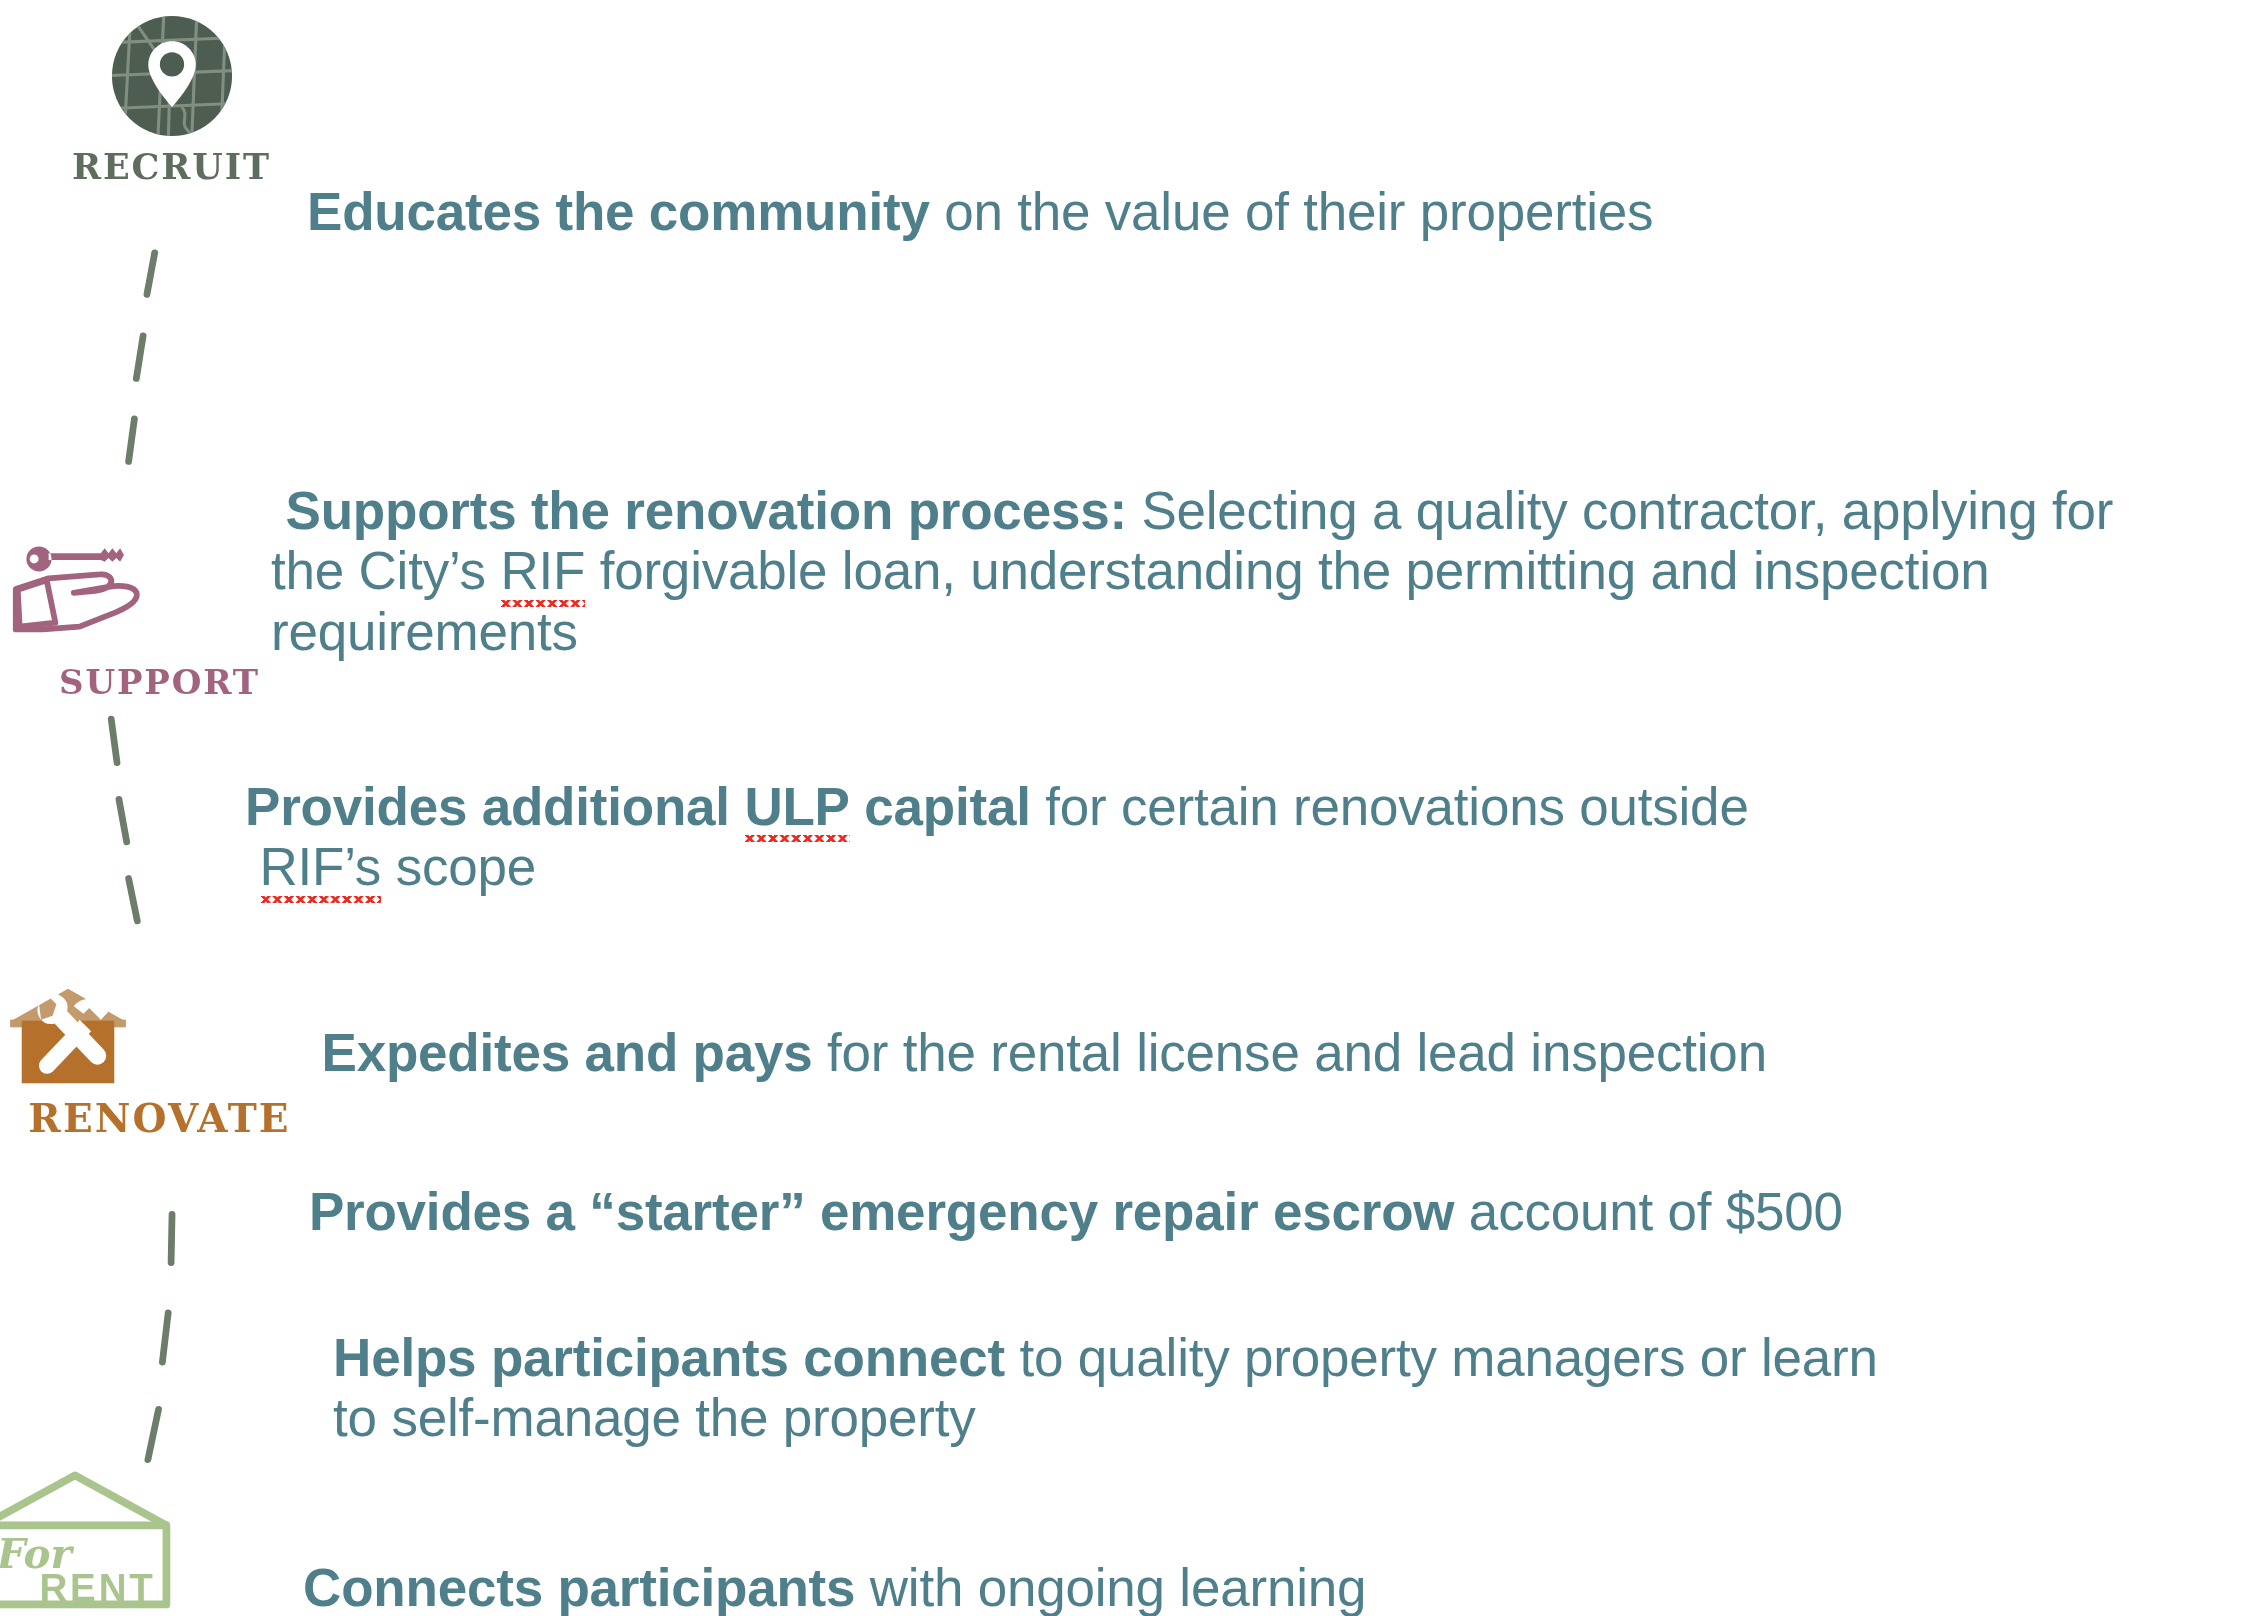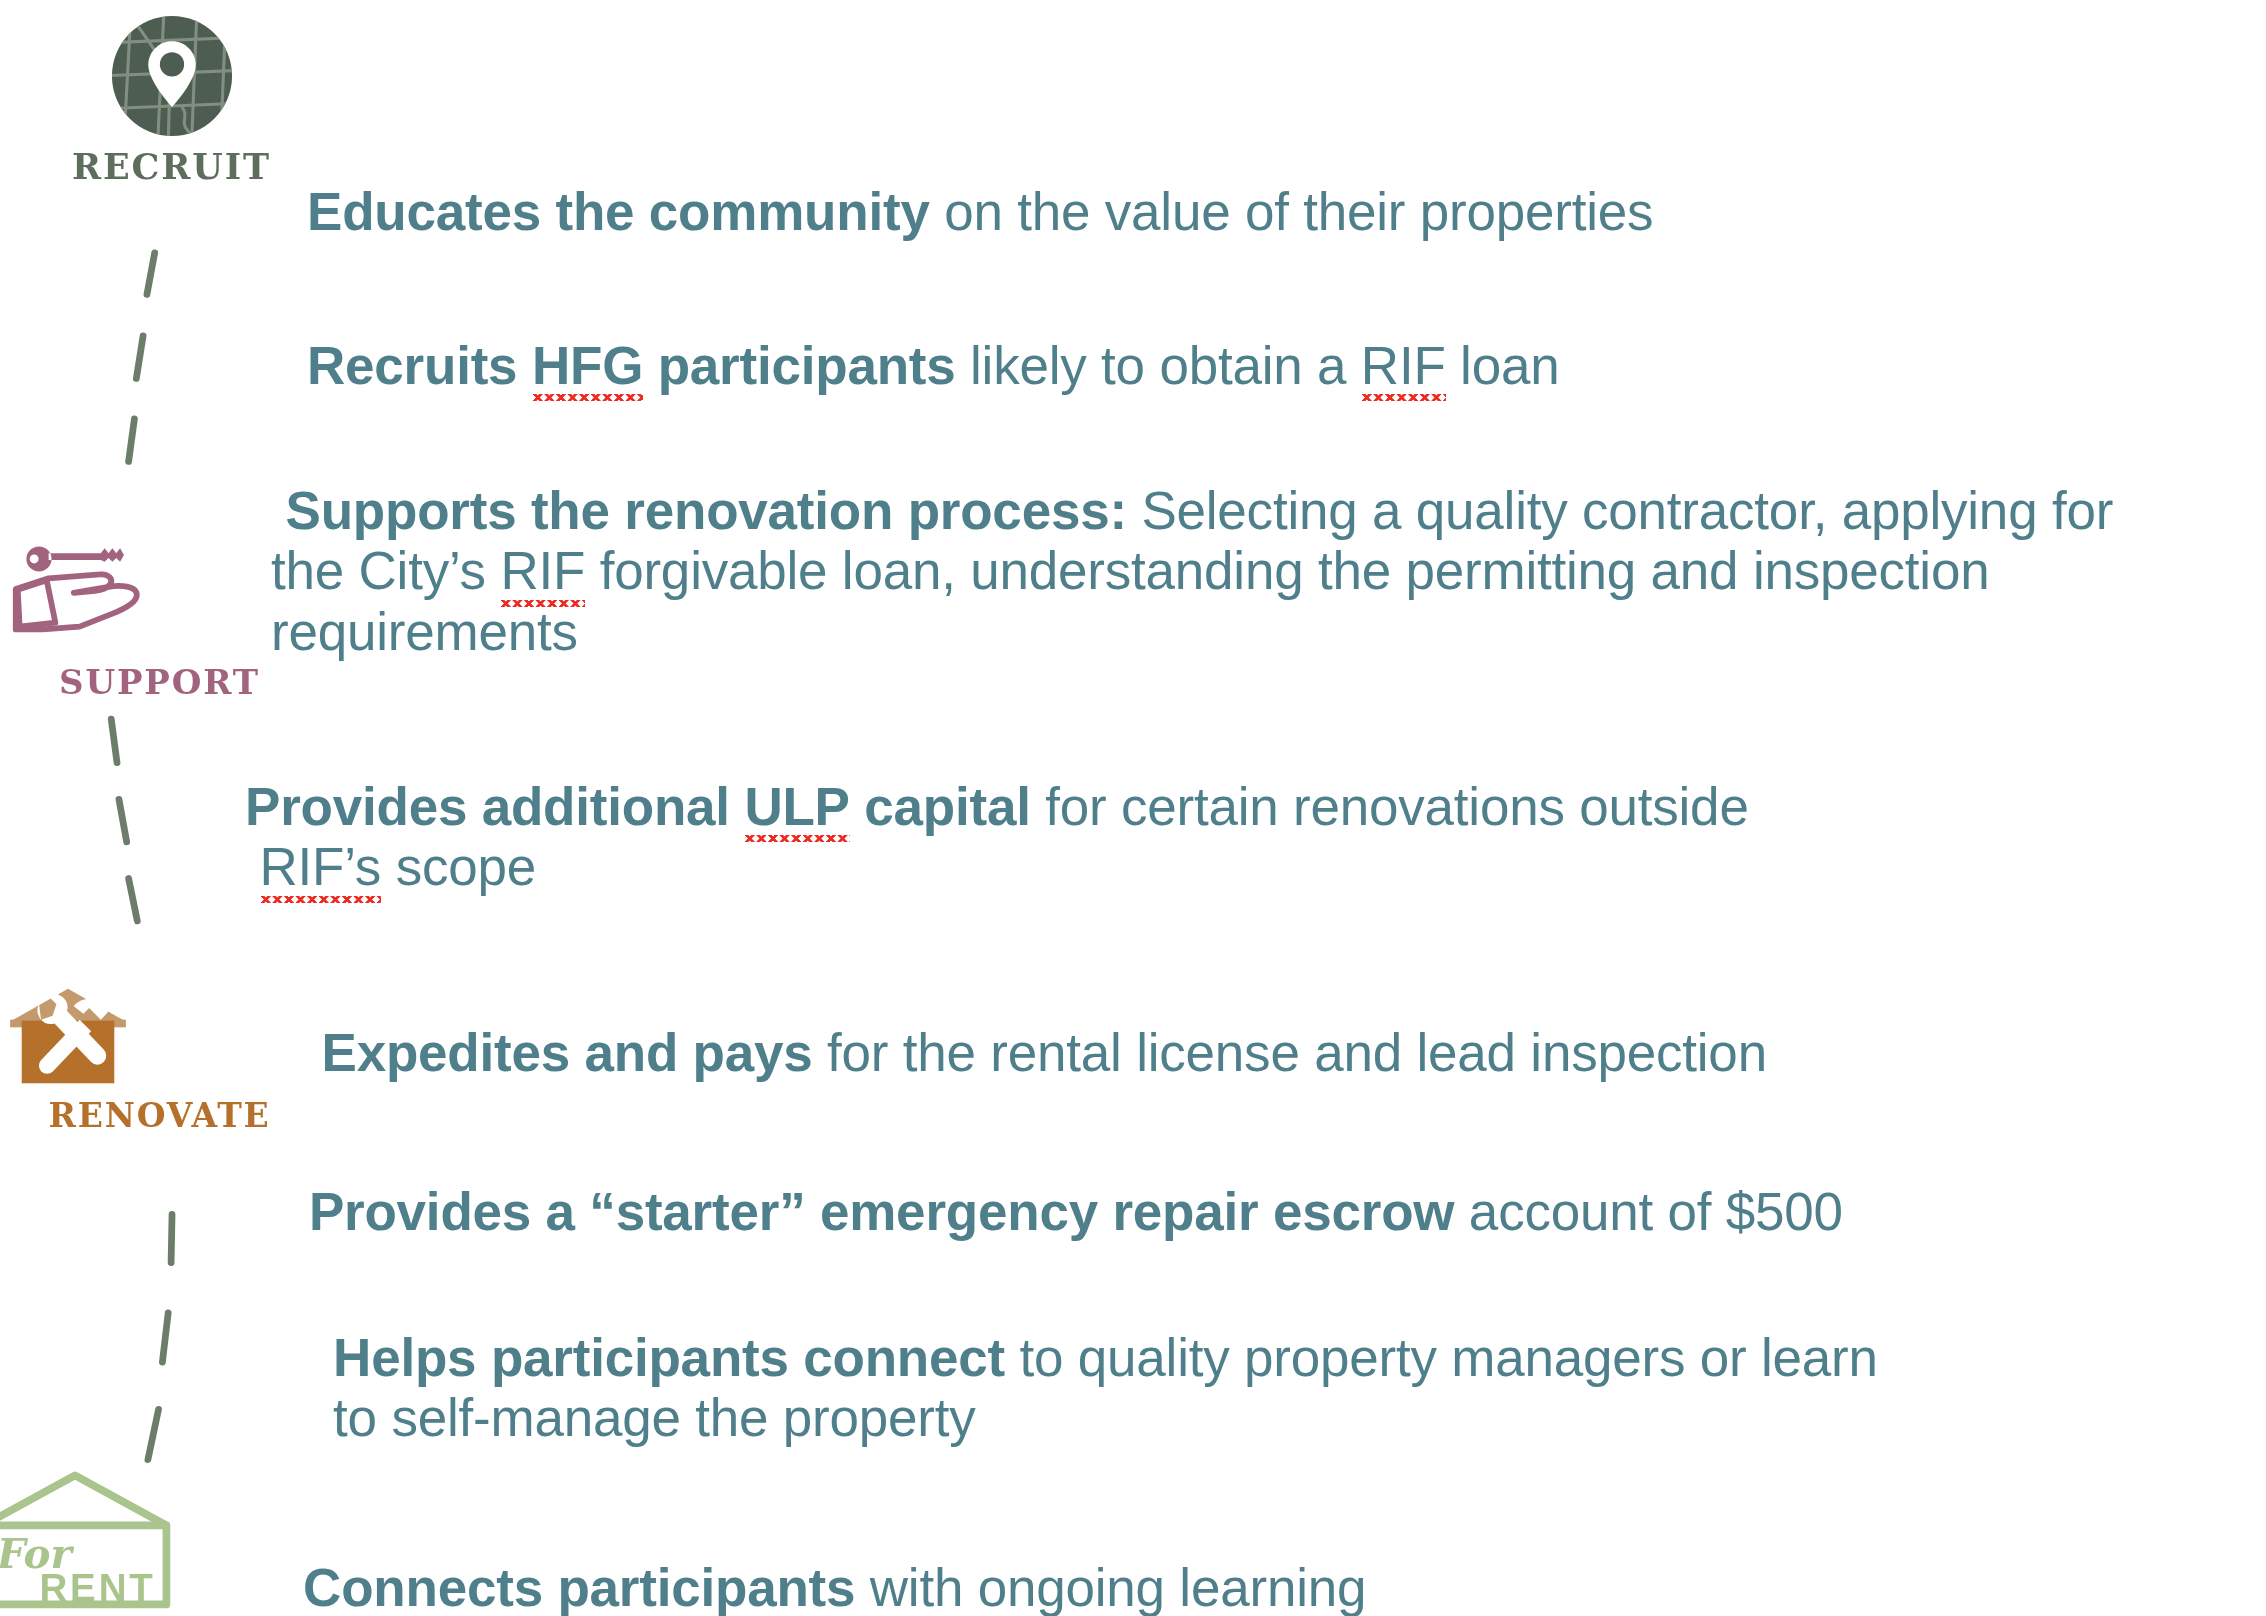--- a/index.html
+++ b/index.html
@@ -53,21 +53,21 @@
 
   
   #stage-recruit   { top: 13.5px;   left: 12px; }
   #stage-support   { top: 529px;  left: 0; }
   #stage-renovate  { top: 983px; left: 0; }
   #stage-rent      { top: 1460px; left: 0; }
 
   #stage-recruit .stage-label  { color: #5d6e5d; font-size: 35px; margin-top: 11.6px; }
   #stage-support .stage-label  { color: #9e5f7e; font-size: 34px; margin-top: 22px;
                                  color: #a2637f; }
-  #stage-renovate .stage-label { color: #b5712c; font-size: 33px; margin-top: 7.7px; }
+  #stage-renovate .stage-label { color: #b5712c; font-size: 39px; margin-top: 7.7px; }
 
   
   #stage-support .stage-icon  { margin-left: 7.7px; }
   #stage-renovate .stage-icon { margin-left: 5.8px; }
   #stage-rent     { left: -85px; }
 
   
   #content {
     position: absolute;
     left: 307px;
@@ -208,21 +208,20 @@
       <text x="34" y="112" font-family="DejaVu Serif, Liberation Serif, serif" font-style="italic" font-weight="700" font-size="42" fill="#a9c48c">For</text>
       <text x="78" y="146" font-family="Liberation Sans, sans-serif" font-weight="700" font-size="40" letter-spacing="3" fill="#a9c48c">RENT</text>
     </svg>
   </div>
 </div>
 
 <div id="content">
 
   <div class="stmt" id="stmt-0"><b>Educates the community</b><span> on the value of their properties</span></div>
 
-  <div class="stmt" id="stmt-1"><b>Recruits </b><b class="sp">HFG</b><b> participants</b><span> likely to obtain a </span><span class="sp">RIF</span><span> loan</span></div>
 
   <div class="stmt" id="stmt-2"><b> Supports the renovation process:</b><span> Selecting a quality contractor, applying for the City’s </span><span class="sp">RIF</span><span> forgivable loan, understanding the permitting and inspection requirements</span></div>
 
   <div class="stmt" id="stmt-3"><b>Provides additional </b><b class="sp">ULP</b><b> capital</b><span> for certain renovations outside
  </span><span class="sp">RIF’s</span><span> scope</span></div>
 
   <div class="stmt" id="stmt-4"><b> Expedites and pays</b><span> for the rental license and lead inspection</span></div>
 
   <div class="stmt" id="stmt-5"><b>Provides a “starter” emergency repair escrow</b><span> account of $500</span></div>
 

